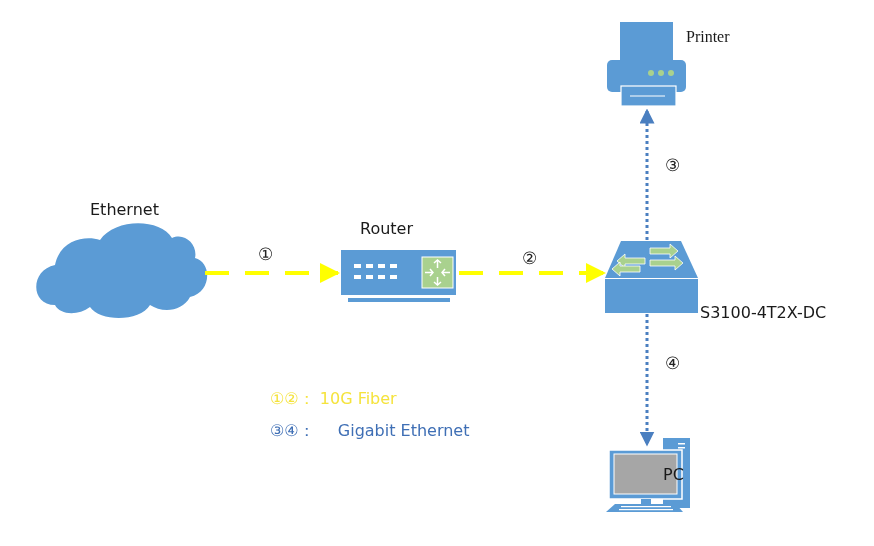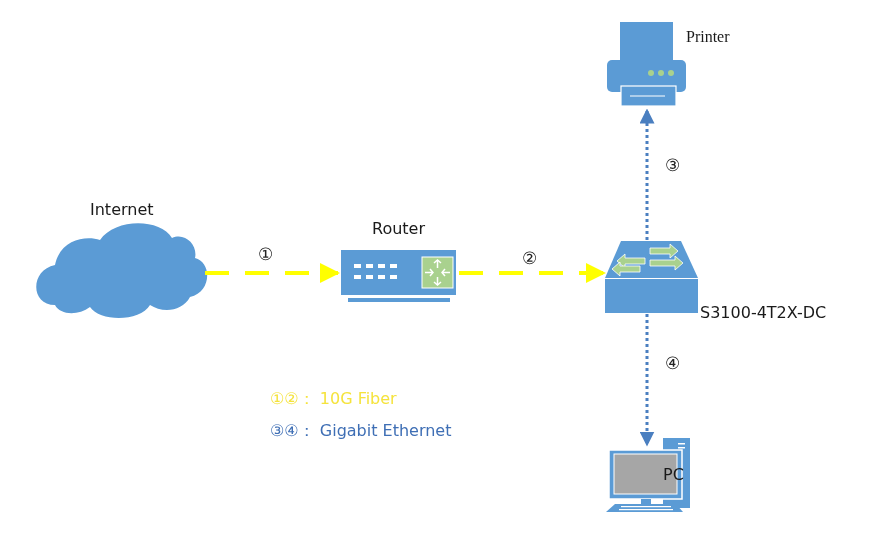--- a/index.html
+++ b/index.html
@@ -93,31 +93,31 @@
     <rect x="614" y="454" width="63" height="40" fill="#a6a6a6" stroke="#ffffff" stroke-width="1"></rect>
     <rect x="641" y="499" width="10" height="5" fill="#5b9bd5"></rect>
     <path d="M615,504 L676,504 L683,512 L606,512 Z" fill="#5b9bd5"></path>
     <g fill="#ffffff">
       <rect x="621" y="506" width="50" height="1.2"></rect>
       <rect x="619" y="509" width="54" height="1.2"></rect>
     </g>
   </g>
 </svg>
 
-<div class="lbl" style="left:90px; top:200px;">Internet</div>
-<div class="lbl" style="left:372px; top:219px;">Router</div>
+<div class="lbl" style="left:90px; top:200px;">Ethernet</div>
+<div class="lbl" style="left:360px; top:219px;">Router</div>
 <div class="lbl" style="left:700px; top:264px;margin-top:39px;">S3100-4T2X-DC</div>
 <div class="lbl" style="left:686px; top:28px;font-family:Liberation Serif, serif;">Printer</div>
 <div class="lbl" style="left:663px; top:465px;">PC</div>
 
 <div class="num" style="left:258px; top:244px;">①</div>
 <div class="num" style="left:522px; top:248px;">②</div>
 <div class="num" style="left:665px; top:155px;">③</div>
 <div class="num" style="left:665px; top:353px;">④</div>
 
 <div class="legend" style="left:270px; top:389px; color:#f5e33c;">
   <span class="marks">①②：</span>
   <span>10G Fiber</span>
 </div>
 <div class="legend" style="left:270px; top:421px; color:#3f6fb5;">
   <span class="marks">③④：</span>
-  <span style="">Gigabit Ethernet</span>
+  <span style="margin-left:18px;">Gigabit Ethernet</span>
 </div>
 
 </body></html>

